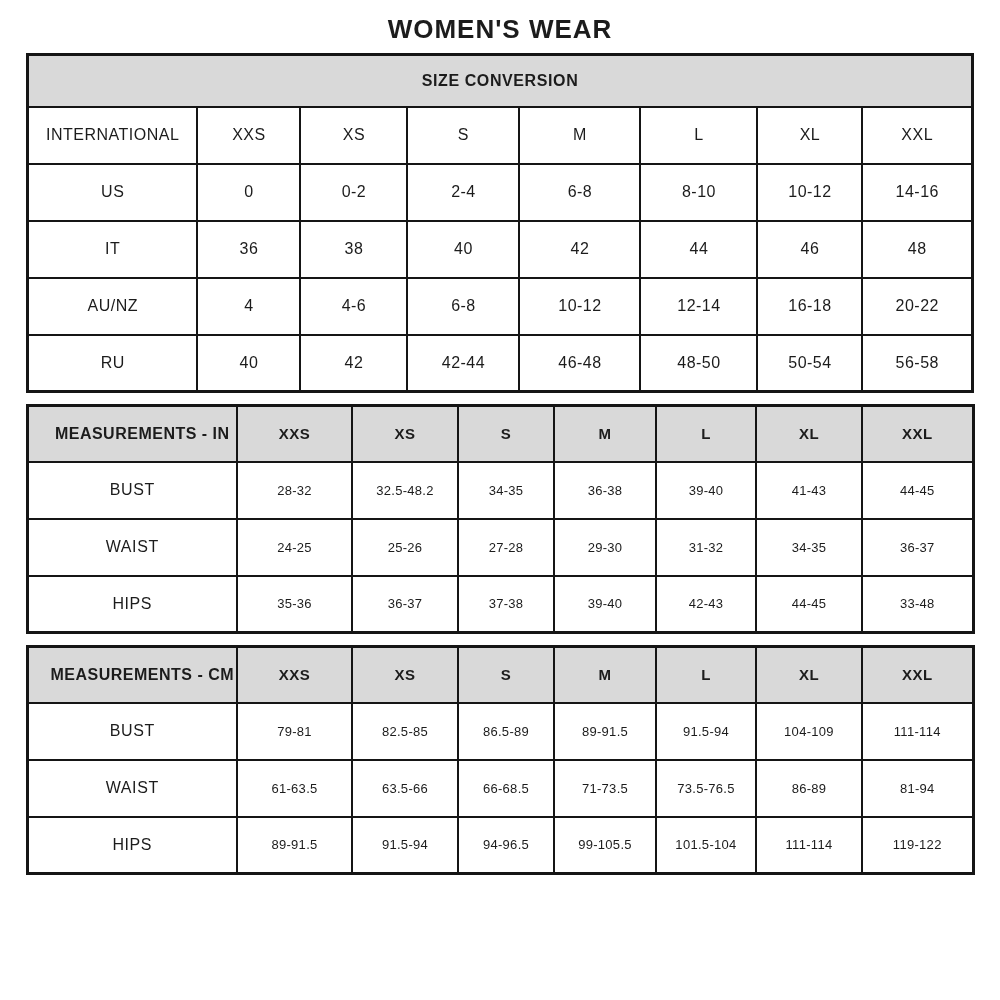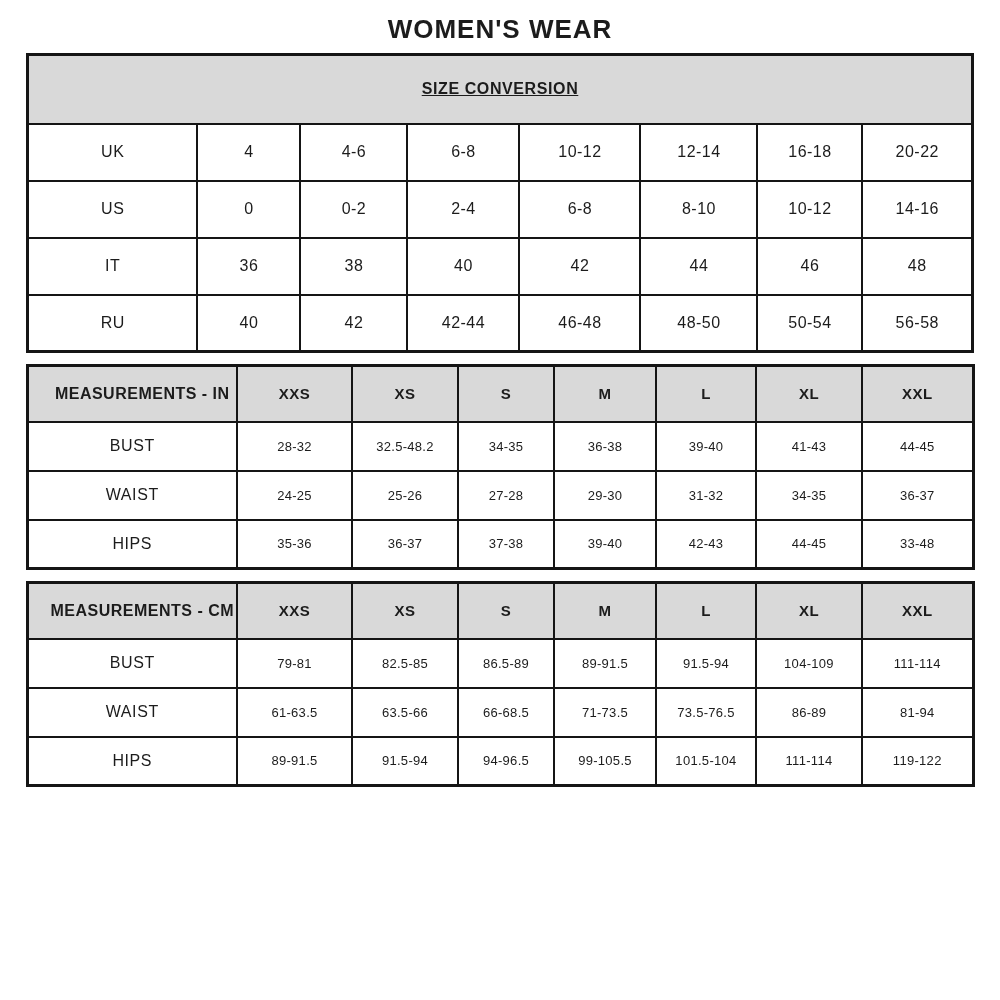--- a/index.html
+++ b/index.html
@@ -37,40 +37,40 @@
     vertical-align: middle;
     padding: 0;
     font-weight: normal;
     overflow: hidden;
     white-space: nowrap;
   }
   .t1 { width: 945px; }
   .t23 { width: 946px; }
 
   
-  .t1 .banner-row { height: 69px; text-decoration: underline; }
+  .t1 .banner-row { height: 52px; }
   .t1 .banner {
     background: #d9d9d9;
     font-weight: bold;
     font-size: 16px;
     letter-spacing: 0.6px;
   }
   .t1 .cols-row, .t1 tbody tr { height: 57px; }
   .t1 th, .t1 td { font-size: 16px; letter-spacing: 0.5px; }
 
   
   .t23 thead tr { height: 56px; }
   .t23 thead th {
     background: #d9d9d9;
     font-weight: bold;
     letter-spacing: 0.5px;
   }
   .t23 thead th.lbl-head { font-size: 16px; padding-left: 20px; }
   .t23 thead th.size-head { font-size: 15px; }
-  .t23 tbody tr { height: 49px; }
+  .t23 tbody tr { height: 57px; }
   .t23 td.lbl { font-size: 16px; letter-spacing: 0.6px; }
   .t23 td.val { font-size: 13px; letter-spacing: 0.3px; }
 </style>
 </head>
 <body>
 
 <div class="page">
 
   <div class="title">WOMEN'S WEAR</div>
 
@@ -82,51 +82,61 @@
         <col style="width:112px">
       <col style="width:121px">
         <col style="width:117px">
         <col style="width:105px">
         <col style="width:110px">
     </colgroup>
     <thead>
       <tr class="banner-row">
         <th class="banner" colspan="8">SIZE CONVERSION</th>
       </tr>
+      <tr class="cols-row" id="t1-cols">
+          <th>INTERNATIONAL</th>
+          <th>XXS</th>
+          <th>XS</th>
+          <th>S</th>
+          <th>M</th>
+          <th>L</th>
+          <th>XL</th>
+          <th>XXL</th>
+        </tr>
     </thead>
     <tbody id="t1-body">
-        <tr>
-          <td class="lbl">UK</td>
-          <td class="val">4</td>
-          <td class="val">4-6</td>
-          <td class="val">6-8</td>
-          <td class="val">10-12</td>
-          <td class="val">12-14</td>
-          <td class="val">16-18</td>
-          <td class="val">20-22</td>
-        </tr>
         <tr>
           <td class="lbl">US</td>
           <td class="val">0</td>
           <td class="val">0-2</td>
           <td class="val">2-4</td>
           <td class="val">6-8</td>
           <td class="val">8-10</td>
           <td class="val">10-12</td>
           <td class="val">14-16</td>
         </tr>
         <tr>
           <td class="lbl">IT</td>
           <td class="val">36</td>
           <td class="val">38</td>
           <td class="val">40</td>
           <td class="val">42</td>
           <td class="val">44</td>
           <td class="val">46</td>
           <td class="val">48</td>
+        </tr>
+        <tr>
+          <td class="lbl">AU/NZ</td>
+          <td class="val">4</td>
+          <td class="val">4-6</td>
+          <td class="val">6-8</td>
+          <td class="val">10-12</td>
+          <td class="val">12-14</td>
+          <td class="val">16-18</td>
+          <td class="val">20-22</td>
         </tr>
         <tr>
           <td class="lbl">RU</td>
           <td class="val">40</td>
           <td class="val">42</td>
           <td class="val">42-44</td>
           <td class="val">46-48</td>
           <td class="val">48-50</td>
           <td class="val">50-54</td>
           <td class="val">56-58</td>

